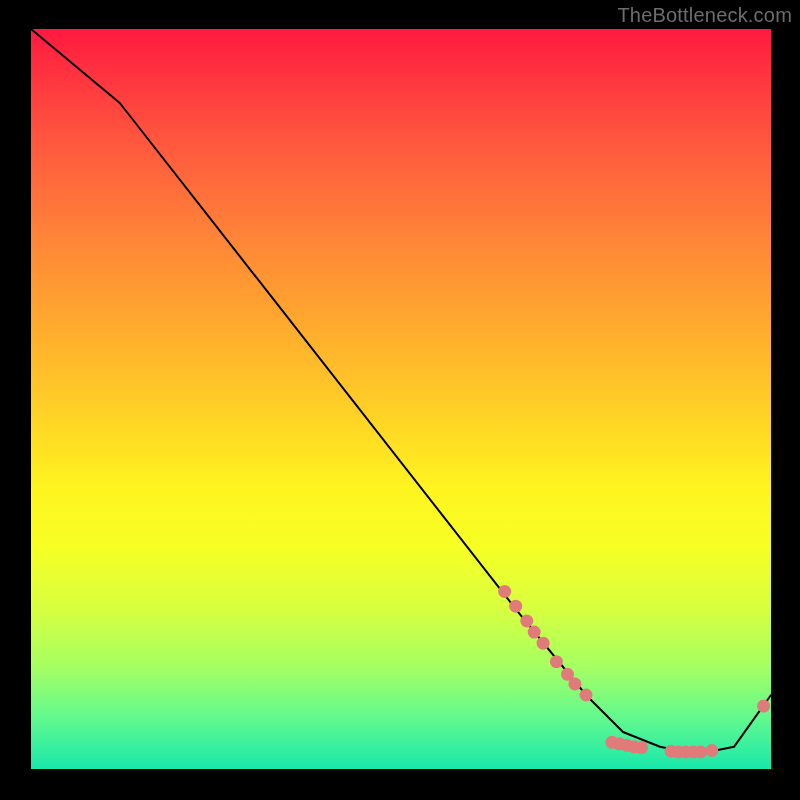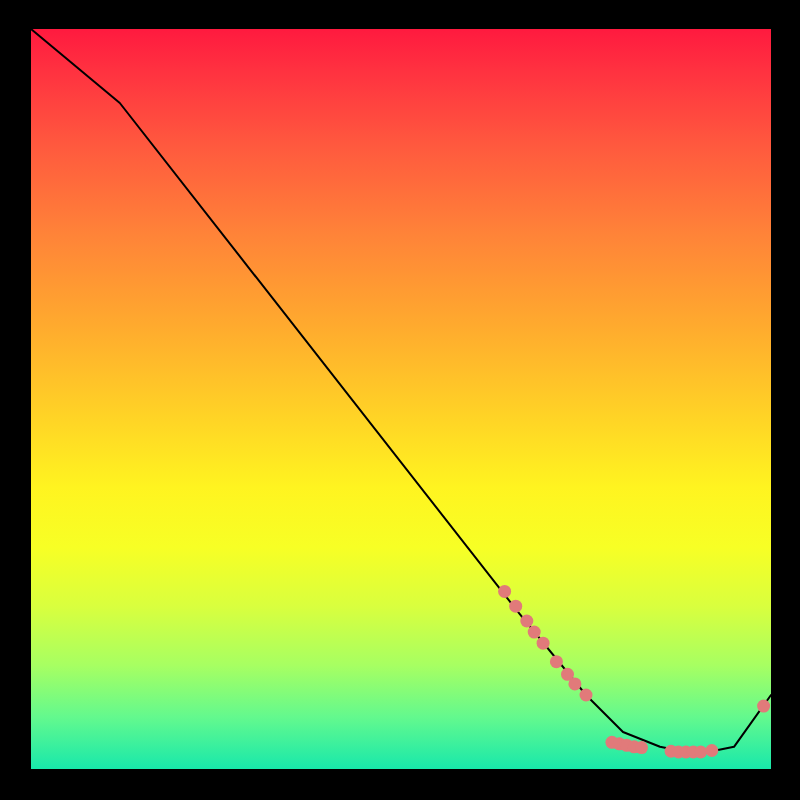--- a/index.html
+++ b/index.html
@@ -55,20 +55,21 @@
     top: 0;
     width: 740px;
     height: 740px;
     overflow: visible;
   }
 </style>
 </head>
 <body>
 
 <div class="stage">
+  <div class="watermark">TheBottleneck.com</div>
   <div class="plot">
     <svg class="curve" viewBox="0 0 740 740" preserveAspectRatio="none">
       <path id="curve-path" fill="none" stroke="#000000" stroke-width="2" stroke-linejoin="round" stroke-linecap="round" d="M0.00 0.00 L88.80 74.00 L488.40 584.60 L555.00 666.00 L592.00 703.00 L629.00 717.80 L666.00 725.20 L703.00 717.80 L740.00 666.00"></path>
       <g id="markers">
           <circle cx="473.60" cy="562.40" r="6.5" fill="#e17a7a"></circle>
           <circle cx="484.70" cy="577.20" r="6.5" fill="#e17a7a"></circle>
           <circle cx="495.80" cy="592.00" r="6.5" fill="#e17a7a"></circle>
           <circle cx="503.20" cy="603.10" r="6.5" fill="#e17a7a"></circle>
           <circle cx="512.08" cy="614.20" r="6.5" fill="#e17a7a"></circle>
           <circle cx="525.40" cy="632.70" r="6.5" fill="#e17a7a"></circle>

